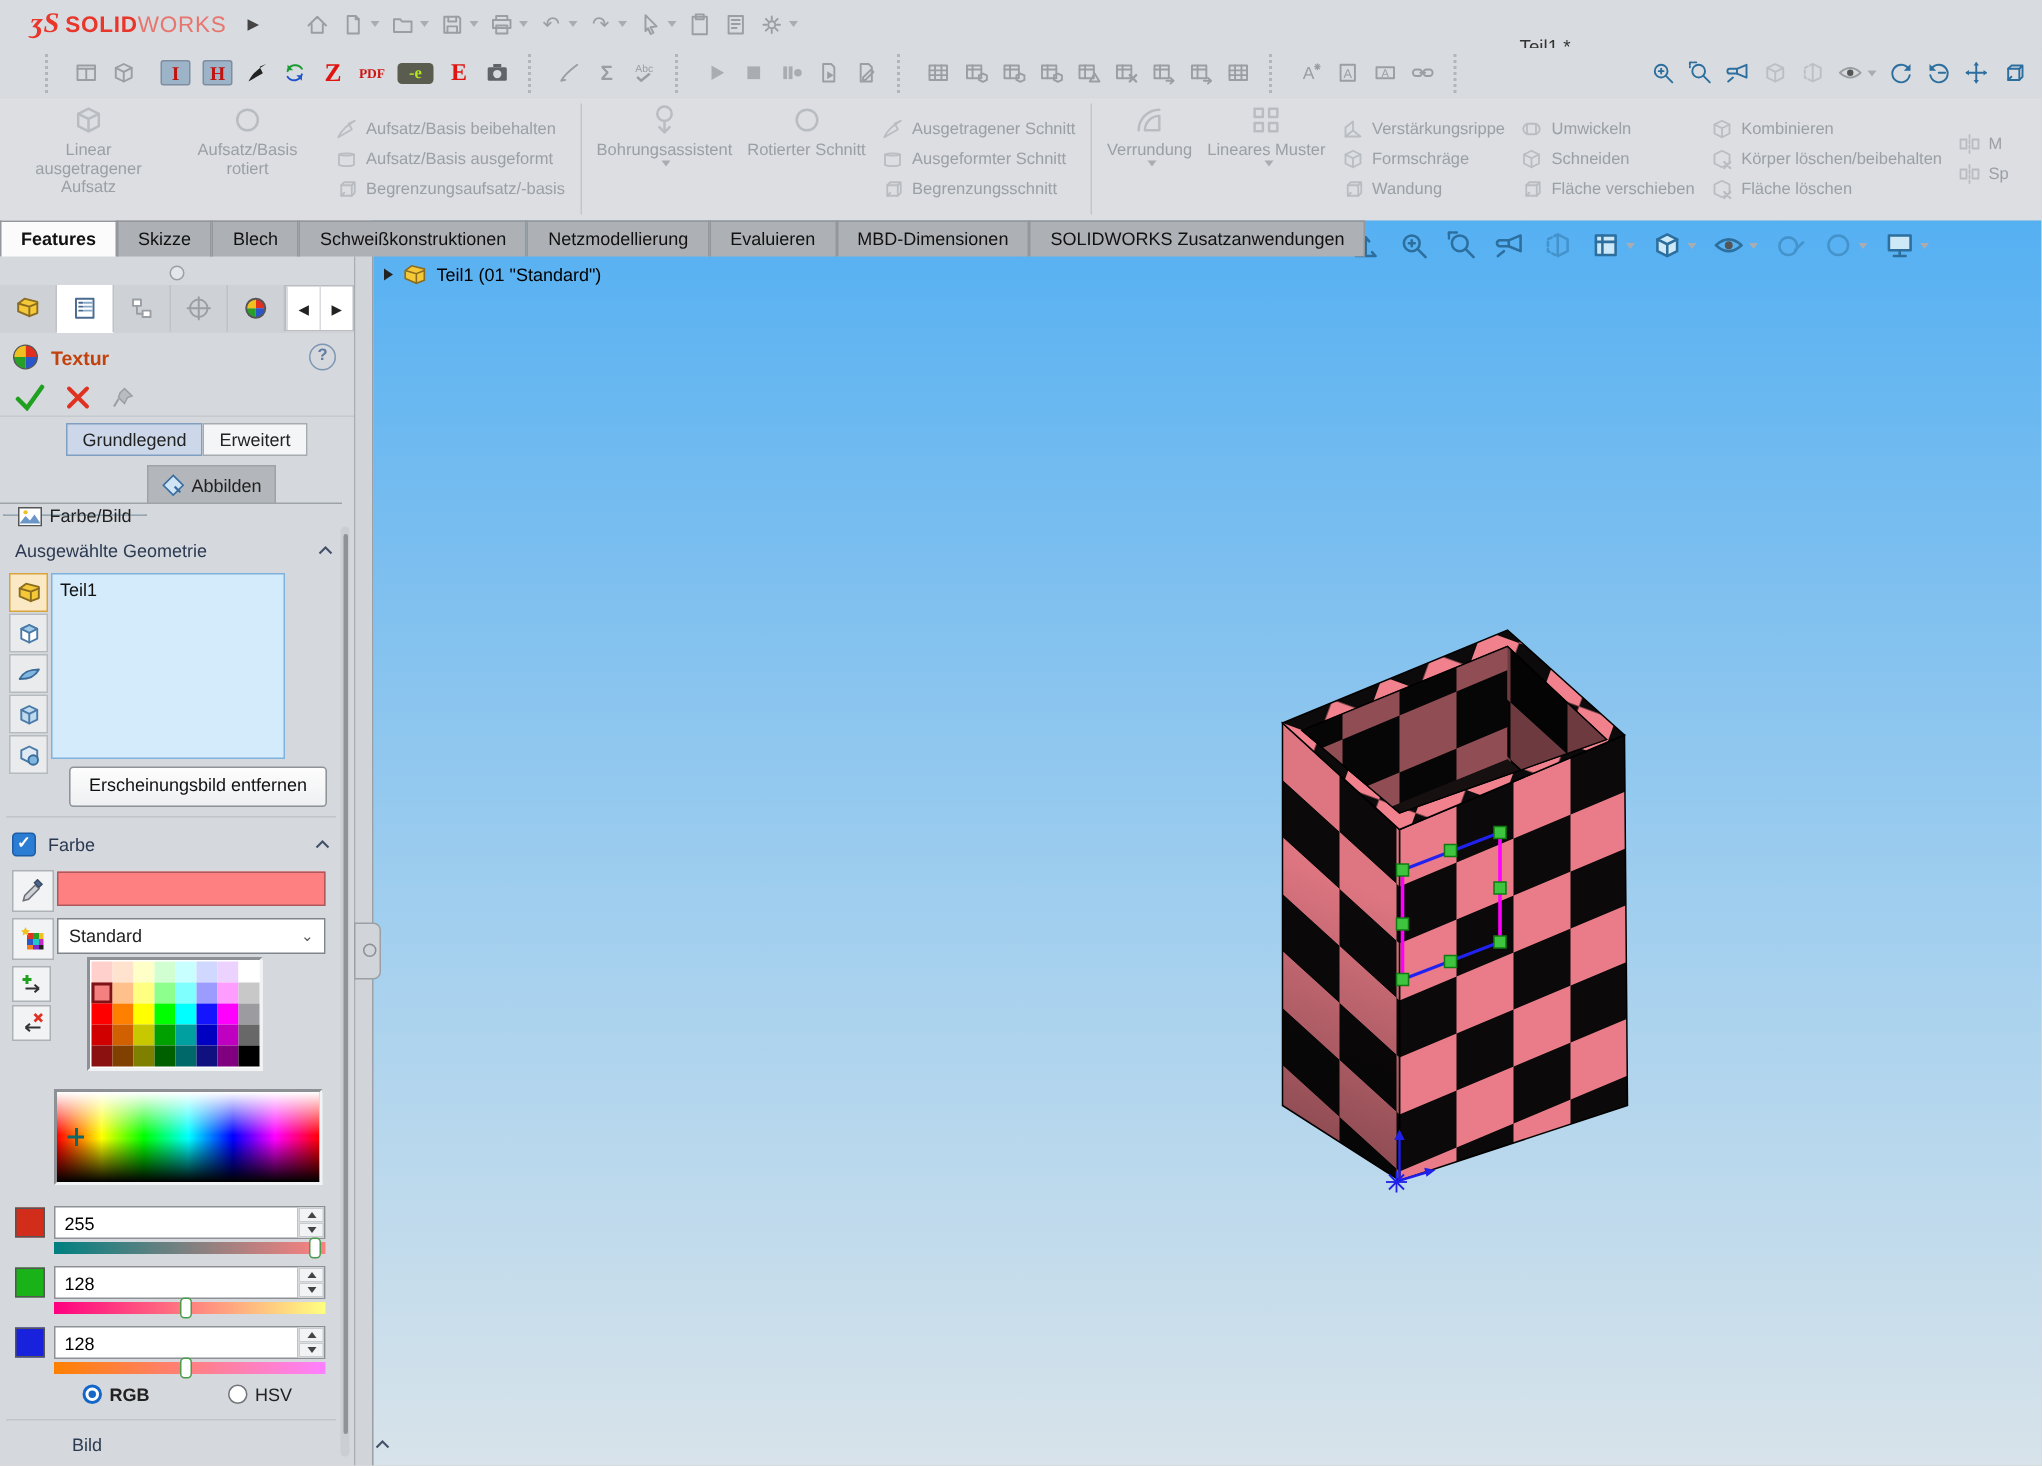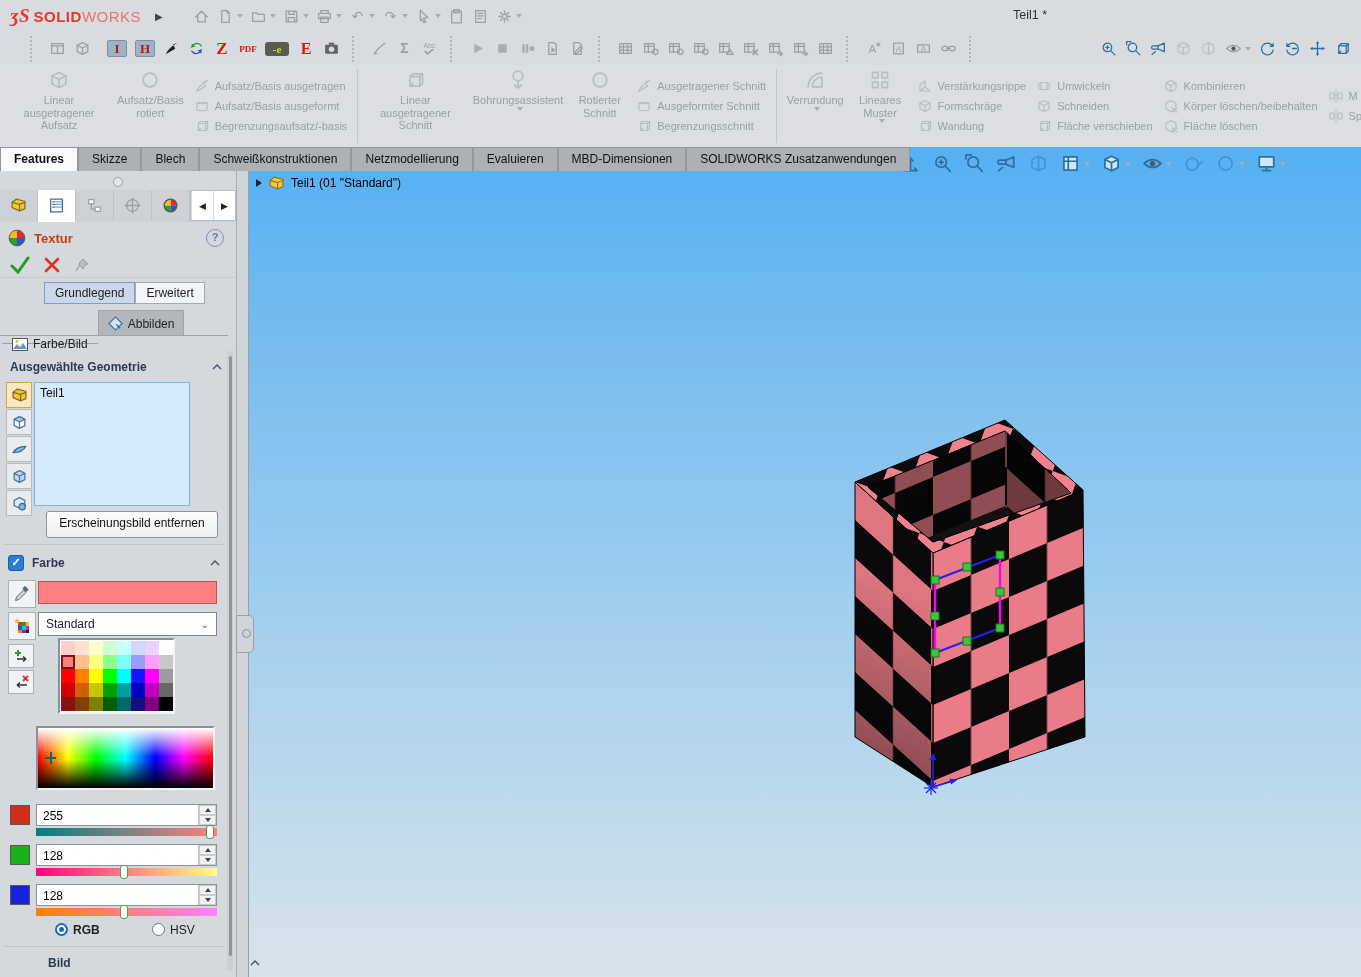--- a/index.html
+++ b/index.html
@@ -1,29 +1,29 @@
 <!DOCTYPE html>
 <html><head>
 <meta charset="utf-8">
 <style>
   html,body{margin:0;padding:0;}
   body{width:1361px;height:977px;position:relative;overflow:hidden;
        font-family:"Liberation Sans",sans-serif;background:#d6d9dd;font-size:12px;color:#222;}
   .abs{position:absolute;}
   
   #titlebar{position:absolute;top:0;left:0;width:1361px;height:32px;background:#d8dbdf;border-bottom:1px solid #c3c6ca;display:flex;align-items:center;}
-  #logo{display:flex;align-items:center;margin-left:10px;gap:4px;}
+  #logo{display:flex;align-items:center;margin-left:20px;gap:4px;}
   .logo-swoosh{font-family:"Liberation Serif",serif;font-style:italic;font-weight:bold;color:#e8362b;font-size:19px;}
   .logo-solid{font-weight:bold;color:#e8362b;font-size:15px;letter-spacing:.5px;}
   .logo-works{color:#e8756d;font-size:15px;letter-spacing:.5px;}
   #menu-arrow{margin-left:14px;color:#444;font-size:10px;}
   #tb1{display:flex;align-items:center;margin-left:28px;gap:3px;}
   .tbtn{display:flex;align-items:center;padding:3px 2px;border-radius:2px;}
   .caret{width:0;height:0;border-left:3.5px solid transparent;border-right:3.5px solid transparent;border-top:4px solid #a9adb2;margin-left:3px;}
-  #doc-title{position:absolute;left:1013px;top:8px;font-size:12.5px;color:#333;}
+  #doc-title{position:absolute;left:1013px;top:24px;font-size:12.5px;color:#333;}
   
   #toolbar2{position:absolute;top:32px;left:0;width:1361px;height:33px;background:#d8dbdf;border-bottom:1px solid #c9ccd0;display:flex;align-items:center;}
   .tb2-group{display:flex;align-items:center;gap:4px;padding:0 6px;}
   .tb2-sep{width:5px;height:26px;border-left:2px dotted #b2b6ba;margin:0 4px;}
   .ltr{font-family:"Liberation Serif",serif;font-weight:bold;display:inline-block;text-align:center;min-width:18px;}
   .ltr-z{color:#e01410;font-size:17px;}
   .ltr-pdf{color:#d01410;font-size:9px;font-weight:bold;letter-spacing:0;}
   .ltr-e-badge{background:#5a5c50;color:#b6e81e;font-size:11px;border-radius:3px;padding:1px 3px;}
   .ltr-E{color:#e01410;font-size:16px;}
   .ltr-img{background:#9db3c8;color:#c01410;font-size:13px;border:1px solid #7e8ea0;border-radius:2px;width:17px;height:15px;line-height:15px;}
@@ -68,21 +68,21 @@
   #pm-actions{position:absolute;left:0;top:81px;width:236px;height:26px;display:flex;align-items:center;gap:14px;padding-left:10px;border-bottom:1px solid #c6c9cd;box-sizing:border-box;}
   #seg{position:absolute;left:44px;top:111px;display:flex;height:22px;}
   .seg-btn{padding:0 10px;line-height:20px;font-size:12px;border:1px solid #a7abb0;background:#f4f5f6;}
   .seg-btn.active{background:#ccd8e9;border:1px solid #7f9ec0;}
   #subtabs{position:absolute;left:2px;top:139px;display:flex;height:26px;}
   .subtab{display:flex;align-items:center;gap:5px;padding:0 9px;border:1px solid #9ea3a8;border-bottom:none;font-size:12px;}
   .subtab.active{background:#7dd3fc;margin-top:33px;}
   .subtab.inactive{background:#b3b6ba;}
   #subtab-line{position:absolute;left:0;top:164px;width:228px;height:1px;background:#9ea3a8;}
   .grp-header{position:absolute;left:0;width:228px;height:22px;display:flex;align-items:center;}
-  .grp-title{font-weight:bold;font-size:12px;color:#2b3a52;}
+  .grp-title{font-weight:normal;font-size:12px;color:#2b3a52;}
   .chev{position:absolute;right:16px;width:10px;height:6px;}
   .divline{position:absolute;left:4px;width:220px;height:1px;background:#c2c5c9;}
   #geom-btns{position:absolute;left:6px;top:211px;display:flex;flex-direction:column;gap:1px;}
   .gbtn{width:24px;height:24px;background:#e9ebed;border:1px solid #b6babe;display:flex;align-items:center;justify-content:center;}
   .gbtn.sel{background:#fbe9c6;border:1px solid #d8a43c;}
   #geom-list{position:absolute;left:34px;top:211px;width:156px;height:124px;background:#d4ebfb;border:1px solid #7fb2dd;box-sizing:border-box;font-size:12px;padding:3px 5px;color:#111;}
   #remove-btn{position:absolute;left:46px;top:340px;width:170px;height:25px;background:linear-gradient(#fdfdfd,#eff0f2);border:1px solid #8f9499;border-radius:3px;font-size:12px;text-align:center;line-height:23px;color:#111;}
   .sw-check{width:14px;height:14px;background:#2b7cd3;border:1px solid #1d5da8;border-radius:3px;color:#fff;font-size:11px;font-weight:bold;text-align:center;line-height:13px;}
   .tool-btn{position:absolute;width:26px;height:26px;background:#f2f3f5;border:1px solid #aeb2b7;display:flex;align-items:center;justify-content:center;}
   #color-bar{position:absolute;left:38px;top:410px;width:179px;height:23px;border:1px solid #b0575c;box-sizing:border-box;}
@@ -481,45 +481,38 @@
       <svg viewBox="0 0 16 16" class="ic ">
         <circle cx="8" cy="8" r="5"></circle>
       </svg>
       <div class="lbl">Aufsatz/Basis rotiert</div>
     </div>
     <div class="rib-col">
       <div class="rib-small">
         <svg viewBox="0 0 16 16" class="ic ">
           <path d="M2.5 13.5C5 8 9 5.5 13.5 2.5l-4 1.8 2 4z"></path>
         </svg>
-        <span class="lbl">Aufsatz/Basis ausgetragen</span>
+        <span class="lbl">Aufsatz/Basis beibehalten</span>
       </div>
       <div class="rib-small">
         <svg viewBox="0 0 16 16" class="ic ">
           <path d="M3 12c2 1 8 1 10 0V5c-2-1-8-1-10 0z"></path>
           <path d="M3 5c2 1 8 1 10 0"></path>
         </svg>
         <span class="lbl">Aufsatz/Basis ausgeformt</span>
       </div>
       <div class="rib-small">
         <svg viewBox="0 0 16 16" class="ic ">
           <path d="M4.5 5.5h7v7h-7z"></path>
           <path d="M4.5 5.5l2-2h7v7l-2 2M11.5 5.5l2-2M4.5 12.5l2-2"></path>
         </svg>
         <span class="lbl">Begrenzungsaufsatz/-basis</span>
       </div>
     </div>
     <div class="rib-sep"></div>
-    <div class="rib-big">
-      <svg viewBox="0 0 16 16" class="ic ">
-        <path d="M4.5 5.5h7v7h-7z"></path>
-        <path d="M4.5 5.5l2-2h7v7l-2 2M11.5 5.5l2-2M4.5 12.5l2-2"></path>
-      </svg>
-      <div class="lbl">Linear ausgetragener Schnitt</div>
-    </div>
     <div class="rib-big">
       <svg viewBox="0 0 16 16" class="ic ">
         <circle cx="8" cy="5" r="3.5"></circle>
         <path d="M8 8.5V14M5.5 11.5L8 14l2.5-2.5"></path>
       </svg>
       <div class="lbl">Bohrungsassistent</div>
       <span class="caret"></span>
     </div>
     <div class="rib-big">
       <svg viewBox="0 0 16 16" class="ic ">

